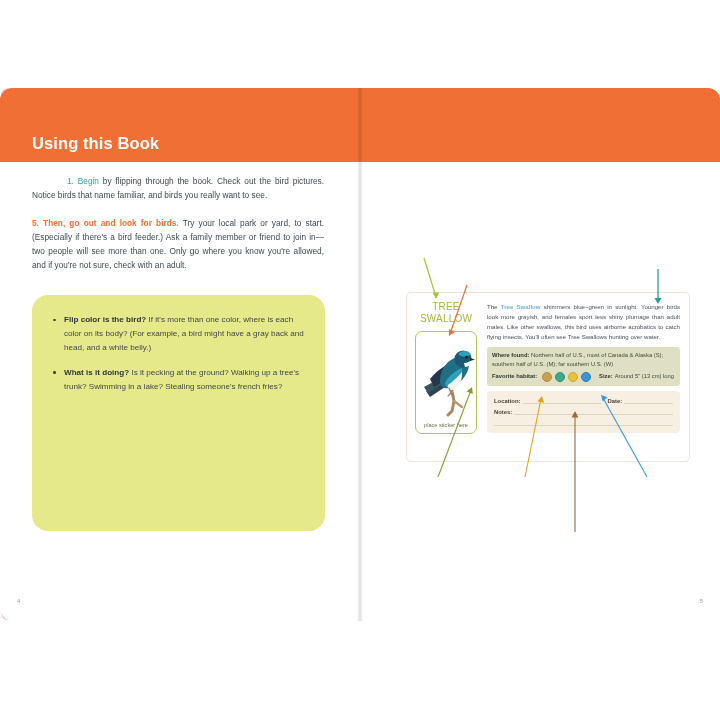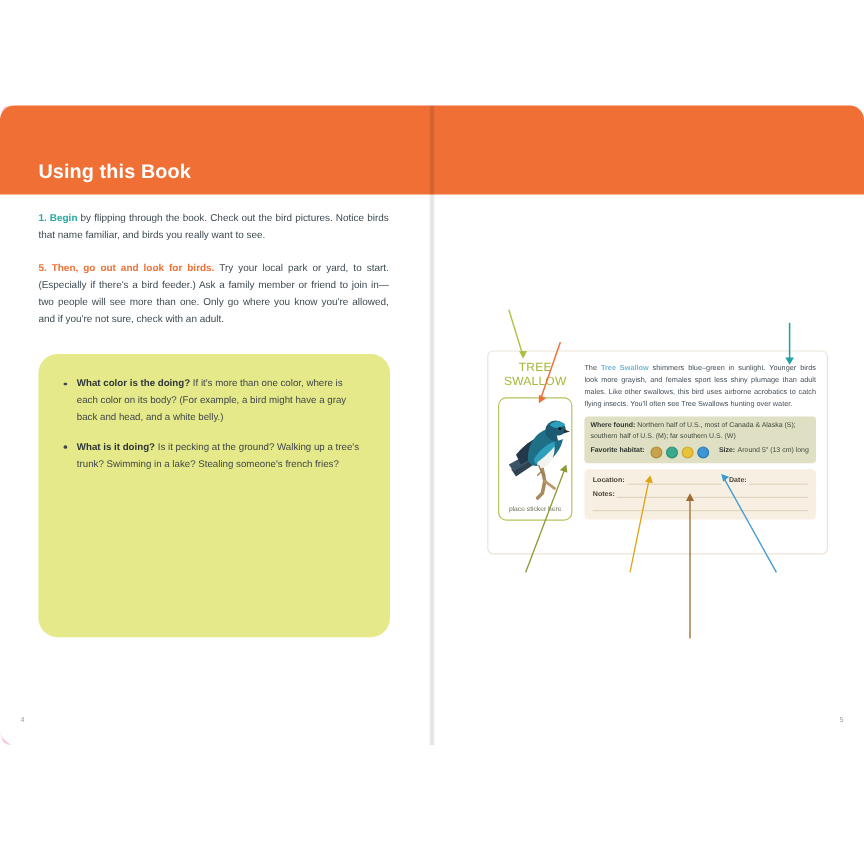--- a/index.html
+++ b/index.html
@@ -65,21 +65,21 @@
     width:292px;
   }
   p.step{
     margin:0 0 13px 0;
     font-size:8.3px;
     line-height:1.72;
     color:#3f4b52;
     text-align:justify;
   }
   p.step:last-child{margin-bottom:0;}
-  .lead-teal{color:#27a9a0;font-weight:bold;}
+  .lead-teal{color:#27a9a0;font-weight:normal;margin-left:35px;}
   .lead-orange{color:#ef6f35;font-weight:bold;}
   .lead-salmon{color:#ef6f35;font-weight:bold;}
 
   
   .green-box{
     position:absolute;
     left:32px;top:207px;
     width:293px;
     height:236px;
     background:#e6e98a;
@@ -268,21 +268,21 @@
       <div class="header-title">Using this Book</div>
     </div>
 
     <div class="body-col">
       <p class="step"><span class="lead-teal">1. Begin</span><span> by flipping through the book. Check out the bird pictures. Notice birds that name familiar, and birds you really want to see.</span></p>
       <p class="step"><span class="lead-orange">5. Then, go out and look for birds.</span><span> Try your local park or yard, to start. (Especially if there's a bird feeder.) Ask a family member or friend to join in—two people will see more than one. Only go where you know you're allowed, and if you're not sure, check with an adult.</span></p>
     </div>
 
     <div class="green-box">
       <ul class="qlist">
-        <li><b>What color is the doing?</b><span> If it's more than one color, where is each color on its body? (For example, a bird might have a gray back and head, and a white belly.)</span></li>
+        <li><b>Flip color is the bird?</b><span> If it's more than one color, where is each color on its body? (For example, a bird might have a gray back and head, and a white belly.)</span></li>
         <li><b>What is it doing?</b><span> Is it pecking at the ground? Walking up a tree's trunk? Swimming in a lake? Stealing someone's french fries?</span></li>
       </ul>
     </div>
 
     <div class="page-num l">4</div>
   </div>
 
   <div class="page right">
     <div class="header-band"></div>
     <div class="page-num r">5</div>

